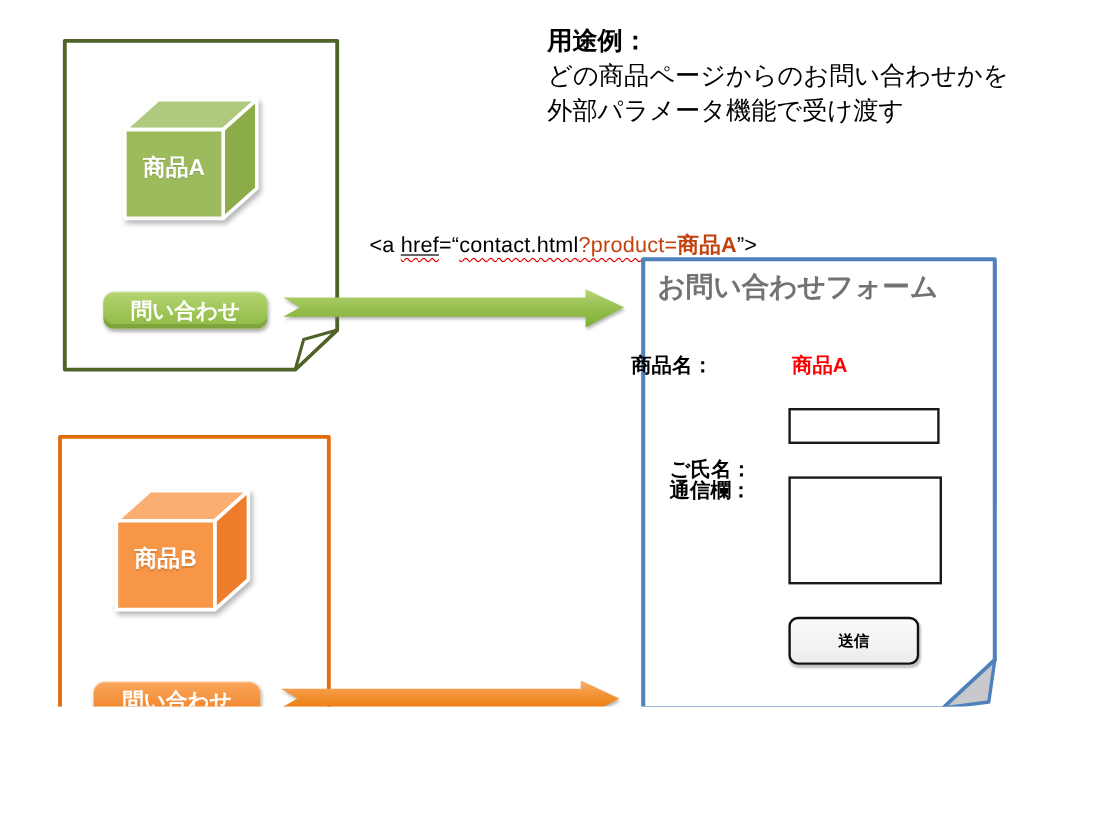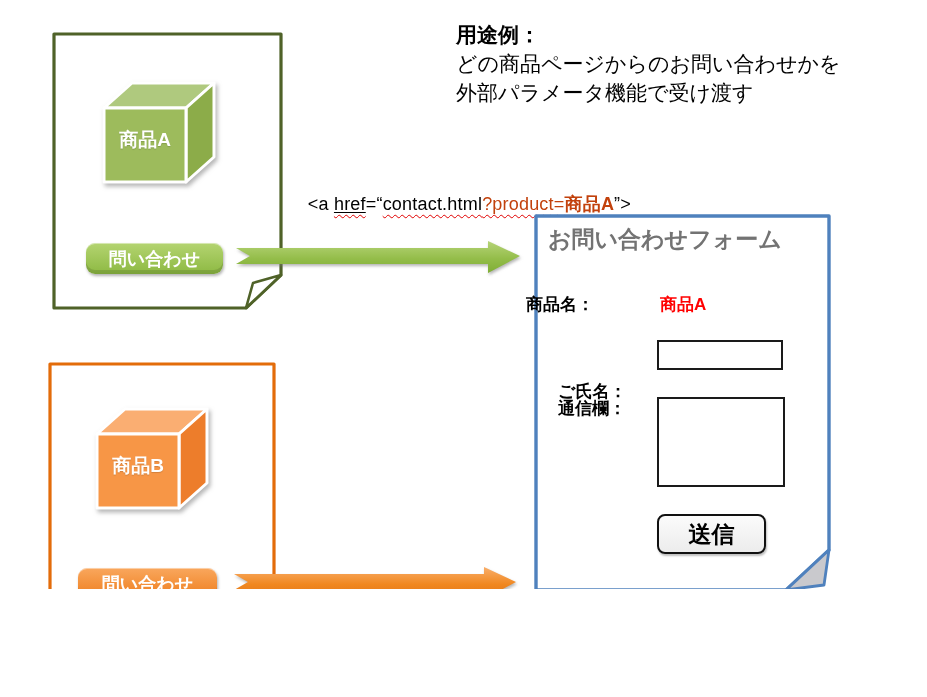--- a/index.html
+++ b/index.html
@@ -35,21 +35,21 @@
 
   .arrow-shadow{filter:drop-shadow(1px 2px 1.5px rgba(120,120,120,.55));}
 
   
   .form-title{font-size:23px;font-weight:bold;color:#737373;white-space:nowrap;}
   .form-label{font-size:17px;font-weight:bold;white-space:nowrap;}
   .form-value{font-size:17px;font-weight:bold;color:#ff0000;white-space:nowrap;}
   .field{background:#fff;border:2px solid #1a1a1a;}
   .send-btn{display:flex;align-items:center;justify-content:center;
     background:linear-gradient(#fbfbfb,#ececec);border:2px solid #111;border-radius:8px;
-    font-size:23px;font-weight:bold;color:#000;cursor:pointer;
+    font-size:13px;font-weight:bold;color:#000;cursor:pointer;
     box-shadow:1px 2px 2px rgba(0,0,0,.25);}
 </style>
 </head>
 <body>
 
 <div class="canvas">
 
   <div class="abs note">
     <div class="t">用途例：</div>
     <div>どの商品ページからのお問い合わせかを</div>

